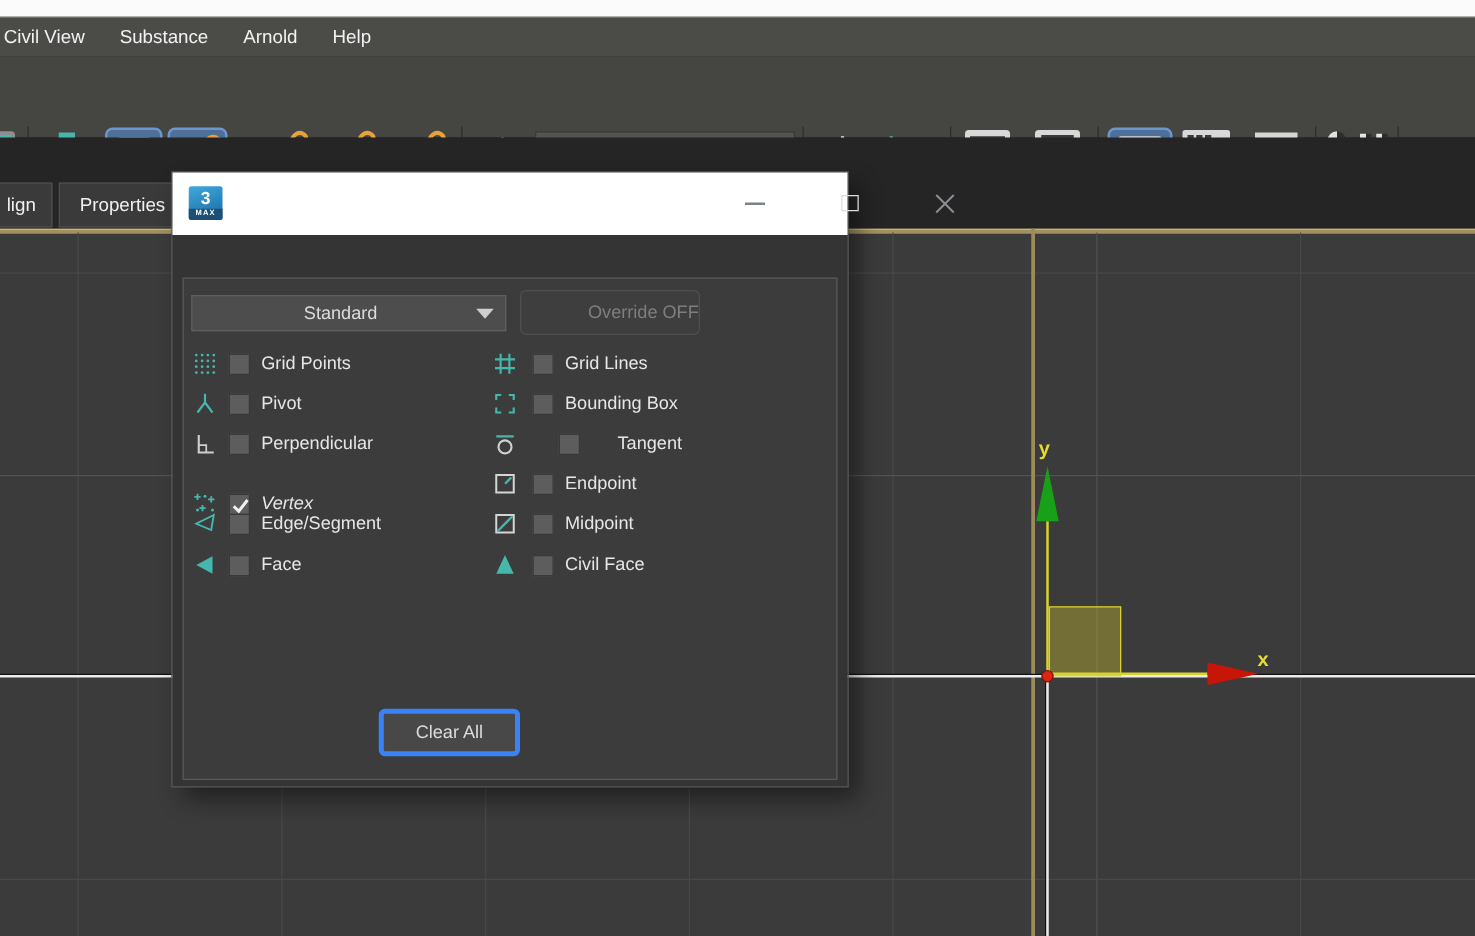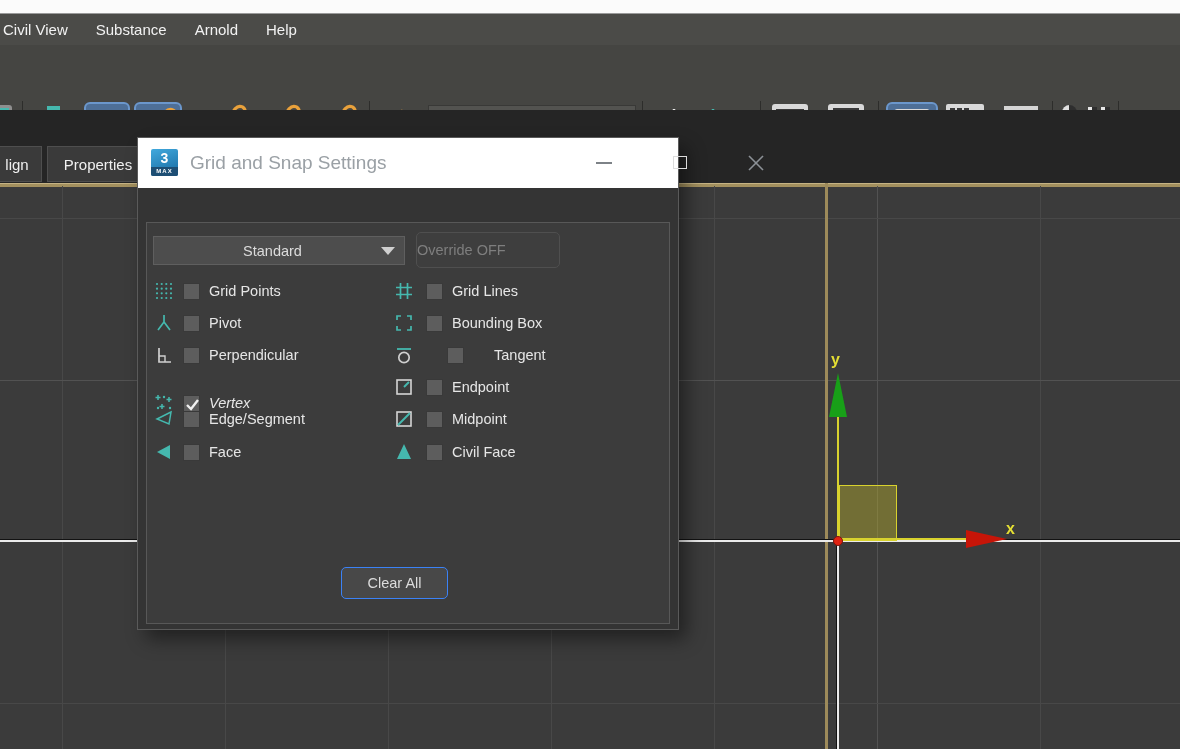--- a/index.html
+++ b/index.html
@@ -82,29 +82,29 @@
   .dlg-tab{height:26px;line-height:26px;padding:0 11px;margin-right:4px;font-size:14px;color:#e6e6e6;
      background:#2f2f2f;border:1px solid #4d4d4d;border-bottom:none;position:relative;}
   .dlg-tab.active{background:#3c3c3c;border-color:#636363;height:28px;z-index:3;}
 
   .dlg-panel{position:absolute;left:8px;top:84px;width:522px;height:400px;background:#3c3c3c;border:1px solid #585858;}
   .preset-dd{position:absolute;left:6px;top:13px;width:250px;height:27px;background:#4d4d4d;border:1px solid #5f5f5f;
      display:flex;align-items:center;}
   .preset-dd .txt{flex:1;color:#dcdcdc;font-size:14.5px;padding-left:10px;text-align:center;}
   .preset-dd .arrow{width:0;height:0;border-left:7px solid transparent;border-right:7px solid transparent;border-top:8px solid #cfcfcf;margin-right:9px;}
   .override-btn{position:absolute;left:269px;top:9px;width:142px;height:34px;background:#3e3e3e;border:1px solid #4f4f4f;
-     border-radius:5px;color:#7e7e7e;font-size:14.5px;display:flex;align-items:center;justify-content:flex-start;}
+     border-radius:5px;color:#7e7e7e;font-size:14.5px;display:flex;align-items:center;justify-content:flex-end;}
   .snap-row{position:absolute;height:24px;display:flex;align-items:center;}
   .snap-icon{width:22px;height:22px;display:flex;align-items:center;justify-content:center;}
   .cbx{width:17px;height:17px;background:#5d5d5d;border:1px solid #393939;box-sizing:border-box;position:relative;}
   .cbx svg{display:none;position:absolute;left:1px;top:1px;}
   .cbx.checked svg{display:block;}
   .snap-label{color:#e6e6e6;font-size:14.5px;margin-left:9px;}
-  .clear-btn{position:absolute;left:156px;top:344px;width:105px;height:30px;background:#484848;border:1px solid #3b82f6;
-     border-radius:5px;color:#dcdcdc;font-size:14.5px;display:flex;align-items:center;justify-content:center;margin-left:38px;}
+  .clear-btn{position:absolute;left:156px;top:344px;width:105px;height:30px;background:#484848;border:4px solid #3b82f6;
+     border-radius:5px;color:#dcdcdc;font-size:14.5px;display:flex;align-items:center;justify-content:center;}
 
   svg{display:block;}
 </style>
 </head>
 <body>
 
 <div id="screen">
 
   <div class="top-white"></div>
 
@@ -342,21 +342,20 @@
     <div class="axis-label" style="left:831px;top:168px;">y</div>
     <div class="axis-label" style="left:1006px;top:337px;">x</div>
   </div>
 
   <div class="dialog">
     <div class="dlg-titlebar">
       <div class="dlg-logo">
         <div class="n3">3</div>
         <div class="max">MAX</div>
       </div>
-      <div class="dlg-title">Grid and Snap Settings</div>
       <div class="win-min"></div>
       <div class="win-max"></div>
       <svg class="dlg-close-svg" style="position:absolute;left:609px;top:16px;" width="18" height="18" viewBox="0 0 18 18">
         <line x1="2" y1="2" x2="16" y2="16"></line>
           <line x1="16" y1="2" x2="2" y2="16"></line>
       </svg>
     </div>
 
 
     <div class="dlg-panel">

